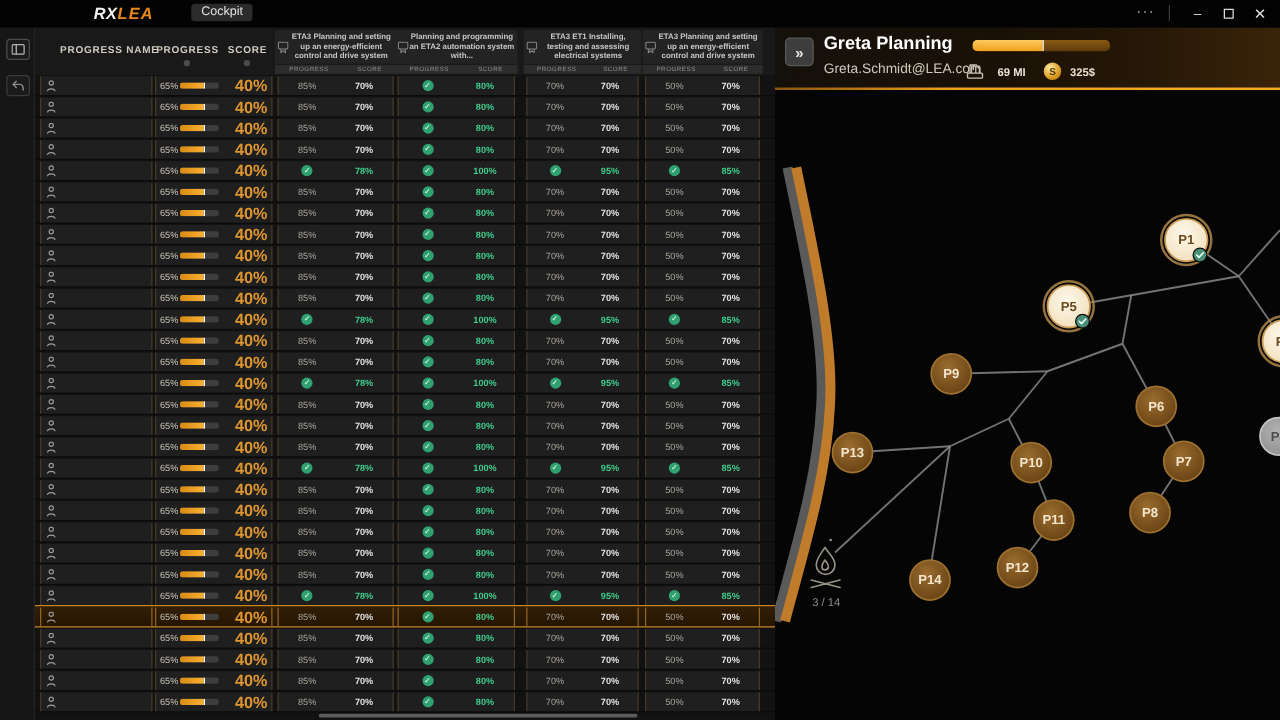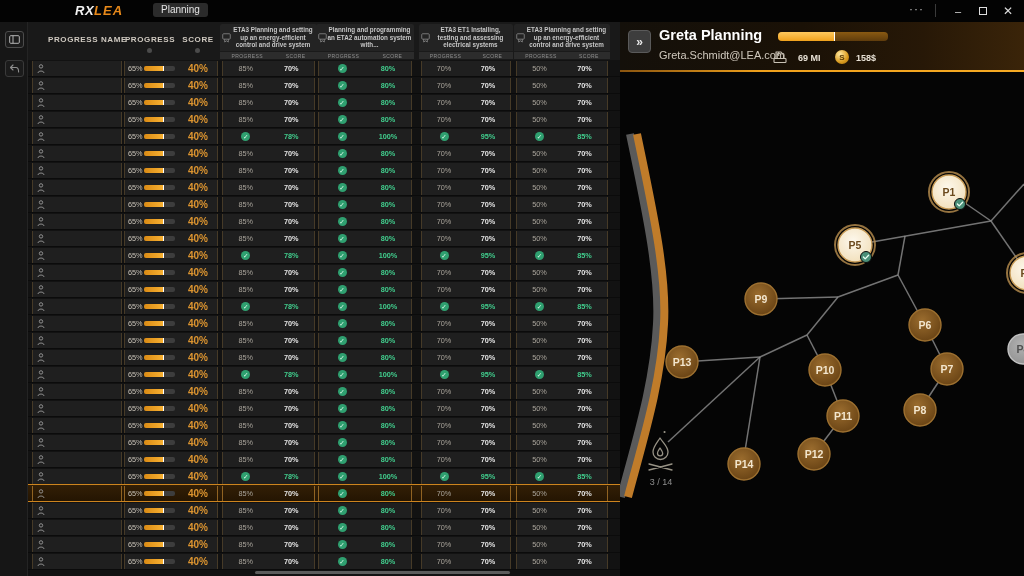--- a/index.html
+++ b/index.html
@@ -53,21 +53,21 @@
   .row.hl { background:linear-gradient(180deg,#331f06,#241502);
     border-top:1px solid #cd841e; border-bottom:1px solid #cd841e; height:18px; margin-top:-1px; z-index:2; }
   .row.hl .cell { background:transparent; border-left-color:rgba(230,160,60,.55); border-right-color:rgba(230,160,60,.55); }
 
   .c-name { left:4px; width:90px; display:flex; align-items:center; padding-left:4px; }
   .c-name .nm { font-size:7.6px; color:#e6ddd0; margin-left:4px; white-space:nowrap; }
   .c-main { left:96px; width:94px; }
   .c-main .p65 { position:absolute; left:3px; top:0; line-height:15px; font-size:7.3px; color:#c9c3b8; }
   .bar-track { position:absolute; left:19px; top:5px; width:31px; height:5px; background:#3d3d3d; border-radius:2px; overflow:hidden; }
   .bar-fill { height:100%; background:linear-gradient(90deg,#d98a14,#f7b032); border-right:1px solid #fff; }
-  .c-main .p40 { position:absolute; left:63px; top:0; line-height:15px; font-size:10px; font-weight:bold; color:#dd9530; }
+  .c-main .p40 { position:absolute; left:63px; top:0; line-height:15px; font-size:13px; font-weight:bold; color:#dd9530; }
   .c-grp { display:flex; align-items:center; }
   .c-grp .pv, .c-grp .sv { width:50%; text-align:center; font-size:7.3px; }
   .c-grp .pv { color:#a9a49b; }
   .c-grp .sv { color:#e3e3e3; font-weight:bold; }
   .c-grp .pv.green, .c-grp .sv.green { color:#41cd8d; }
   .check { display:inline-block; width:9px; height:9px; border-radius:50%; background:#2fa070; color:#eafff3;
     font-size:6.5px; line-height:9px; text-align:center; vertical-align:middle; }
   .hscroll { position:absolute; left:227px; top:549px; width:255px; height:3px; background:#5c5c5c; border-radius:2px; }
 
   
@@ -96,21 +96,21 @@
 </style>
 </head>
 <body>
 
 <div class="stage">
 
   <div class="titlebar">
     <div class="logo">
       <span class="rx">RX</span><span class="lea">LEA</span>
     </div>
-    <div class="app-badge">Planning</div>
+    <div class="app-badge">Cockpit</div>
     <div class="win-menu">···</div>
     <div class="win-divider"></div>
     <div class="win-btn win-min">–</div>
     <div class="win-btn win-max">
         <span class="sq"></span>
       </div>
     <div class="win-btn win-close">✕</div>
   </div>
 
   <div class="sidebar">
@@ -1165,21 +1165,21 @@
       </div>
       <div class="mi-icon">
         <svg width="17" height="15" viewBox="0 0 17 15">
           <rect x="1" y="9.5" width="12" height="4" rx="0.8" fill="none" stroke="#c9c2b5" stroke-width="1.1"></rect>
           <path d="M3 9.5 V3 H8 L10.5 6 V9.5" fill="none" stroke="#c9c2b5" stroke-width="1.1" stroke-linejoin="round"></path>
           <line x1="5.7" y1="3" x2="5.7" y2="7" stroke="#c9c2b5" stroke-width="1.1"></line>
         </svg>
       </div>
       <div class="mi-label">69 MI</div>
       <div class="coin">S</div>
-      <div class="money">158$</div>
+      <div class="money">325$</div>
     </div>
     <div class="panel-underline"></div>
 
     <svg class="tree" id="tree-svg" viewBox="0 0 404 504">
       <defs>
         <radialGradient id="gradOpen" cx="42%" cy="35%" r="75%">
           <stop offset="0%" stop-color="#9a6c2e"></stop>
             <stop offset="100%" stop-color="#643f12"></stop>
         </radialGradient>
         <radialGradient id="gradDone" cx="45%" cy="38%" r="75%">

